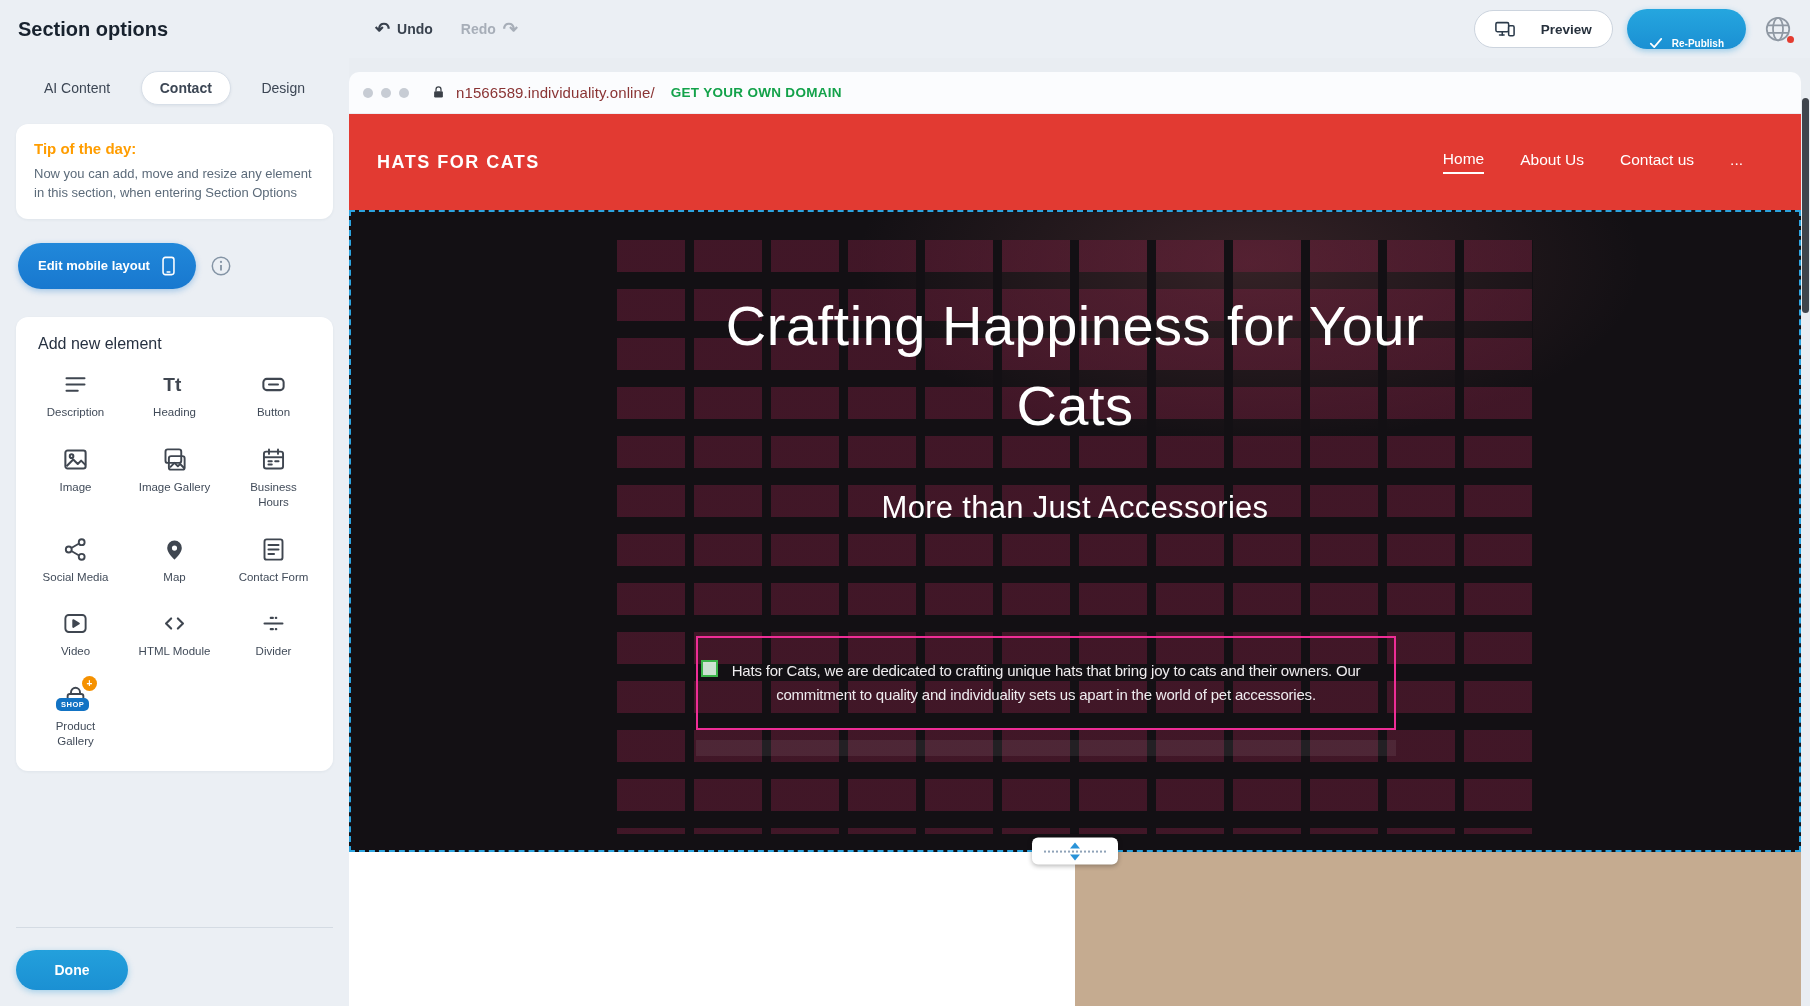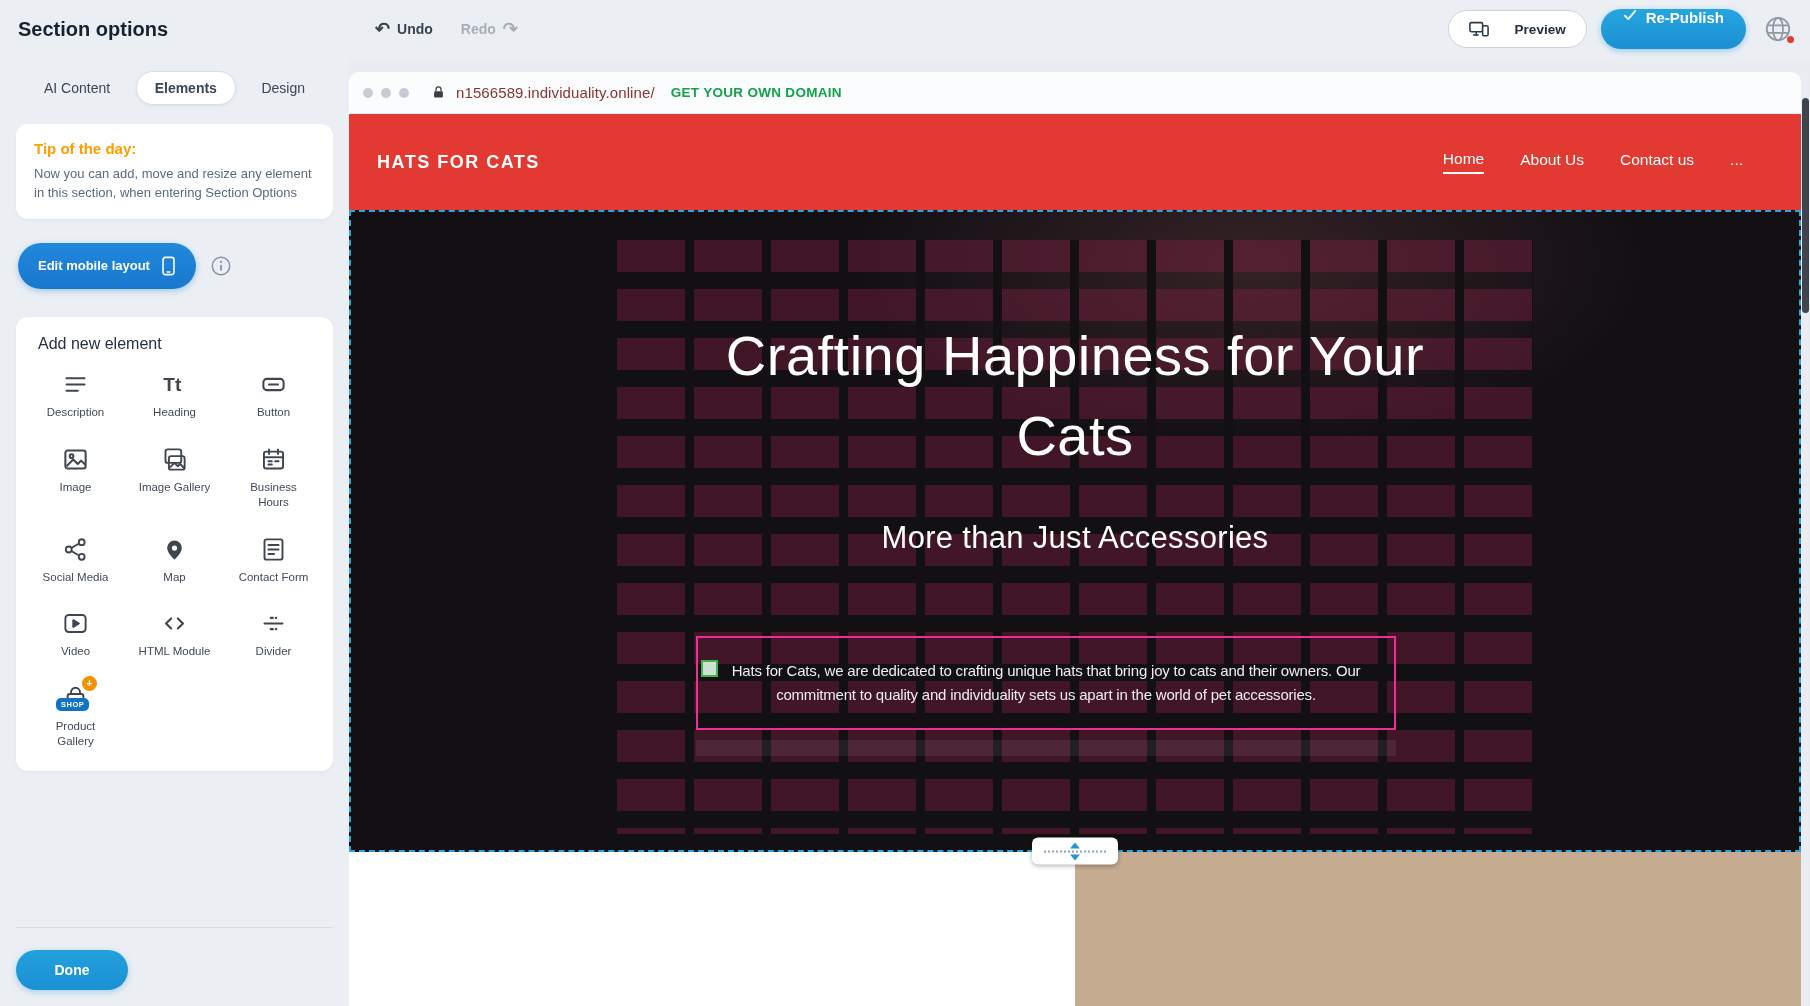--- a/index.html
+++ b/index.html
@@ -10,21 +10,21 @@
   
   .topbar { position:absolute; top:0; left:0; right:0; height:58px; display:flex; align-items:center; padding:0 14px 0 18px; background:#ebeff4; z-index:30; }
   .topbar-title { font-size:20px; font-weight:700; color:#18222e; }
   .history { position:absolute; left:375px; display:flex; align-items:center; gap:28px; }
   .hist-btn { display:flex; align-items:center; gap:7px; font-size:14px; font-weight:600; cursor:pointer; }
   .hist-btn .arrow { font-size:18px; line-height:1; }
   .undo { color:#39424e; }
   .redo { color:#a7aeb8; }
   .topbar-right { margin-left:auto; display:flex; align-items:center; gap:14px; }
   .btn-preview { display:flex; align-items:center; gap:26px; height:38px; padding:0 20px; background:#fff; border:1px solid #ccd4de; border-radius:19px; font-size:13.5px; font-weight:700; color:#27313d; cursor:pointer; }
-  .btn-republish { display:flex; align-items:flex-start; gap:9px; height:40px; padding:0 22px; background:linear-gradient(180deg,#25a6df,var(--accent-blue,#1b90d3)); border:none; border-radius:20px; font-size:15px; font-weight:700; color:#fff; cursor:pointer; box-shadow:0 2px 6px rgba(30,150,216,.4); }
+  .btn-republish { display:flex; align-items:flex-end; gap:9px; height:40px; padding:0 22px; background:linear-gradient(180deg,#25a6df,var(--accent-blue,#1b90d3)); border:none; border-radius:20px; font-size:10px; font-weight:700; color:#fff; cursor:pointer; box-shadow:0 2px 6px rgba(30,150,216,.4); }
   .globe-wrap { position:relative; width:36px; height:36px; display:flex; align-items:center; justify-content:center; cursor:pointer; }
   .globe-wrap .dot { position:absolute; right:2px; bottom:4px; width:7px; height:7px; border-radius:50%; background:#e43b2f; }
 
   
   .sidebar { position:absolute; top:58px; left:0; bottom:0; width:349px; background:#ebeff4; padding:8px 16px 0 16px; z-index:25; }
   .tabs { display:flex; align-items:center; justify-content:space-between; padding:0 10px; height:44px; }
   .tab { font-size:14px; color:#3c4654; padding:8px 18px; border-radius:17px; cursor:pointer; white-space:nowrap; }
   .tab.active { background:#fff; border:1px solid #d8dfe8; font-weight:600; box-shadow:0 1px 3px rgba(40,60,90,.08); }
   .card { background:#fff; border-radius:12px; padding:16px 18px; box-shadow:0 1px 3px rgba(40,60,90,.06); }
   .tip-card { margin-top:14px; }
@@ -62,21 +62,21 @@
   .nav-item { color:#fff; font-size:15.5px; cursor:pointer; padding-bottom:4px; }
   .nav-item.active { border-bottom:2px solid #fff; }
 
   .hero { position:absolute; top:96px; left:0; width:1452px; height:642px; background:#131014; border:2px dashed var(--selection-blue,#2ba4e0); overflow:visible; cursor:pointer; }
   .hero-glow { position:absolute; inset:0; background:radial-gradient(ellipse 560px 260px at 62% 8%, rgba(140,80,85,.28), transparent 70%); }
   .brick-grid { position:absolute; left:50%; transform:translateX(-50%); top:28px; width:916px; height:594px;
     background-image:
       repeating-linear-gradient(90deg, transparent 0 68px, #131014 68px 77px),
       repeating-linear-gradient(180deg, rgba(128,32,66,.42) 0 32px, transparent 32px 49px);
   }
-  .hero-text { position:relative; z-index:2; padding-top:104px; text-align:center; }
+  .hero-text { position:relative; z-index:2; padding-top:74px; text-align:center; }
   .hero-heading { color:#fff; font-size:56px; font-weight:500; line-height:1.43; max-width:770px; margin:0 auto; letter-spacing:.5px; }
   .hero-sub { color:#fff; font-size:31px; font-weight:400; margin-top:44px; letter-spacing:.3px; }
   .text-element { position:absolute; z-index:3; left:345px; top:424px; width:700px; min-height:94px; border:2px solid var(--selection-pink,#ee2d96); padding:21px 20px; cursor:pointer; }
   .text-element p { color:#efecef; font-size:15px; line-height:1.6; letter-spacing:-.2px; text-align:center; }
   .green-handle { position:absolute; left:3px; top:22px; width:17px; height:17px; border:2px solid var(--handle-green,#3cb54a); background:rgba(225,248,230,.9); cursor:grab; }
   .ghost-bar { position:absolute; z-index:2; left:345px; top:528px; width:700px; height:16px; background:rgba(255,255,255,.07); }
   .resize-pill { position:absolute; z-index:5; left:50%; bottom:0; transform:translate(-50%,54%); width:86px; height:27px; background:#fff; border-radius:6px; box-shadow:0 1px 5px rgba(0,0,0,.3); display:flex; flex-direction:column; align-items:center; justify-content:center; cursor:row-resize; }
   .resize-pill .dotline { width:62px; border-top:2px dotted #8fa3b8; }
   .tri-up { width:0; height:0; border-left:5px solid transparent; border-right:5px solid transparent; border-bottom:6px solid #2a93d8; margin-bottom:2px; }
   .tri-down { width:0; height:0; border-left:5px solid transparent; border-right:5px solid transparent; border-top:6px solid #2a93d8; margin-top:2px; }
@@ -141,21 +141,21 @@
             </svg>
         </span>
         <span class="dot"></span>
       </div>
     </div>
   </div>
 
   <div class="sidebar">
     <div class="tabs">
       <div class="tab">AI Content</div>
-      <div class="tab active">Elements</div>
+      <div class="tab active">Contact</div>
       <div class="tab">Design</div>
     </div>
 
     <div class="card tip-card">
       <div class="tip-title">Tip of the day:</div>
       <div class="tip-body">Now you can add, move and resize any element in this section, when entering Section Options</div>
     </div>
 
     <div class="mobile-row">
       <button class="btn-mobile">

